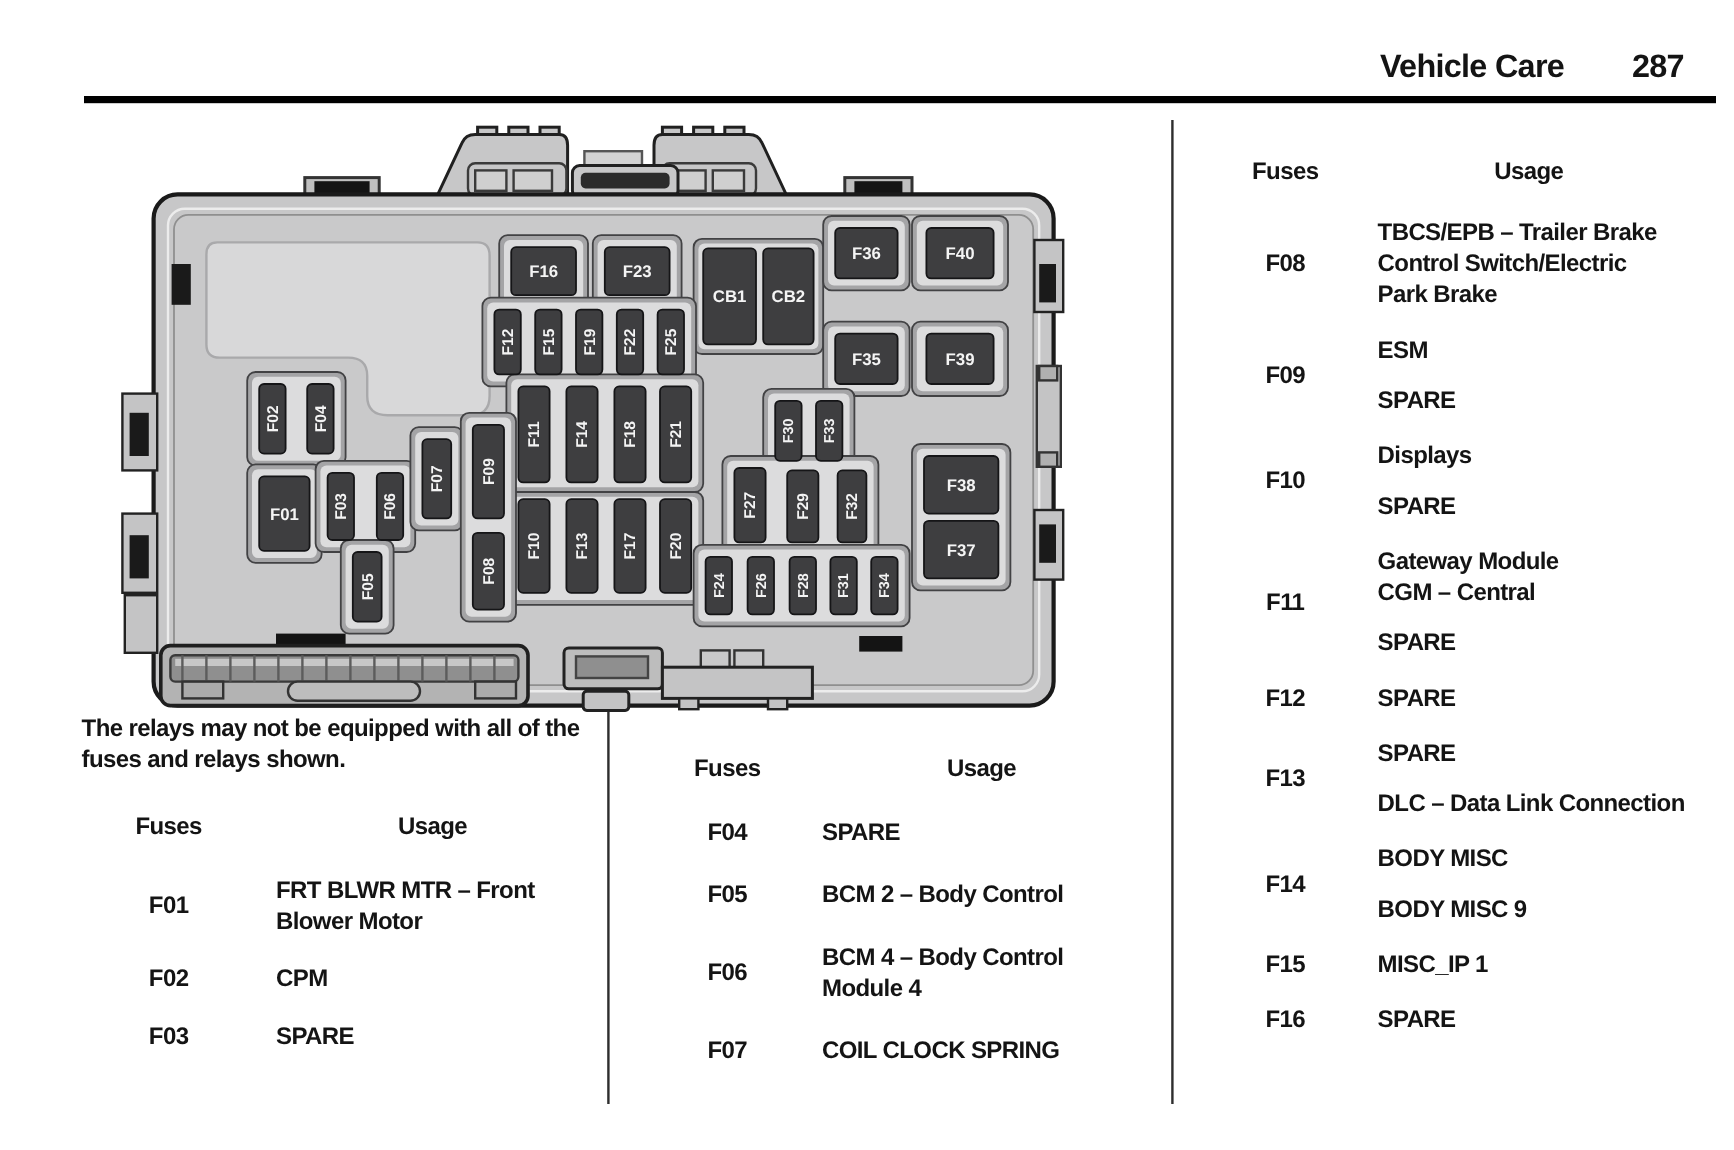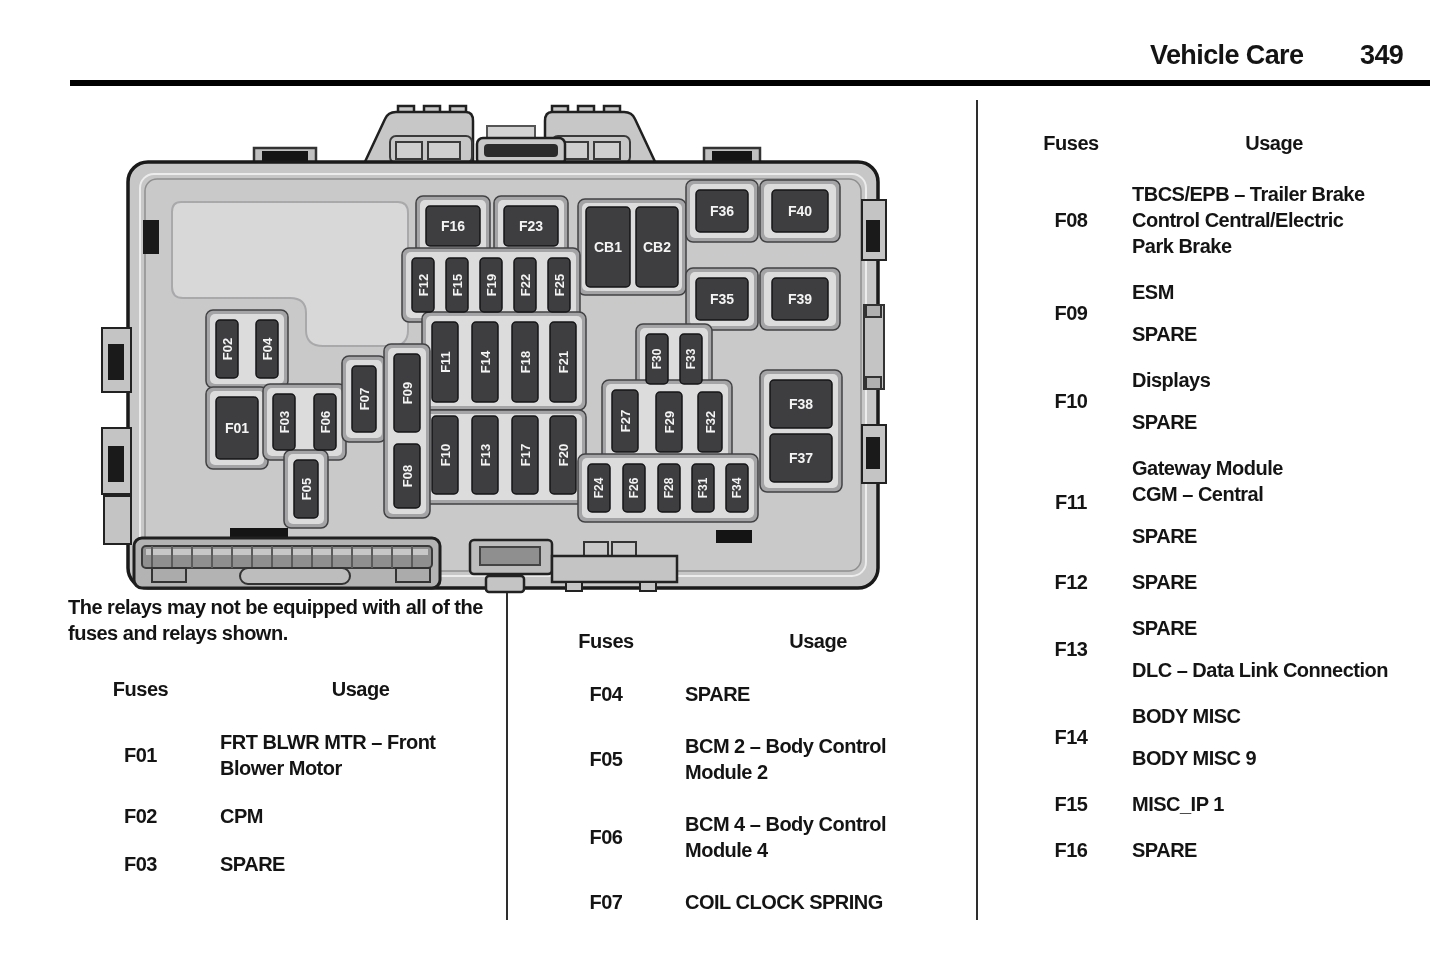--- a/index.html
+++ b/index.html
@@ -20,32 +20,32 @@
   .thead{display:flex;align-items:center;}
   .t1 .thead{margin-bottom:28px}.t2 .thead{margin-bottom:28px}.t3 .thead{margin-bottom:26px}
   .fcol-h,.fcell{text-align:center;flex:0 0 auto;}
   .t1 .fcol-h,.t1 .fcell{width:145px;}
   .t2 .fcol-h,.t2 .fcell{width:122px;}
   .t3 .fcol-h,.t3 .fcell{width:82px;}
   .ucol-h{flex:1;text-align:center;}
   .frow{display:flex;align-items:center;}
   .t1 .frow{margin-bottom:22px}.t2 .frow{margin-bottom:26px}.t3 .frow{margin-bottom:20px}
   .ucell{flex:1;}
-  .t1 .ucell{margin-left:7px}.t2 .ucell{margin-left:18px}.t3 .ucell{margin-left:20px}
+  .t1 .ucell{margin-left:17px}.t2 .ucell{margin-left:18px}.t3 .ucell{margin-left:36px}
   .uline{line-height:26px;white-space:nowrap;}
   .uentry + .uentry{margin-top:16px;}
   #diagram{position:absolute;left:95px;top:100px;}
   svg text{font-family:"Liberation Sans",sans-serif;font-weight:bold;fill:#f4f4f4;}
 </style>
 </head>
 <body>
 <div id="page">
 
   <div class="page-title">Vehicle Care</div>
-  <div class="page-number">349</div>
+  <div class="page-number">287</div>
   <div class="header-rule"></div>
 
   <svg id="diagram" width="810" height="505" viewBox="95 100 810 505">
 
     <g stroke="#202020" stroke-width="2.5" fill="#c7c7c8">
       <rect x="398" y="106" width="16" height="12"></rect>
         <rect x="424" y="106" width="16" height="12"></rect>
         <rect x="450" y="106" width="16" height="12"></rect>
       <path d="M363,166 L385,119 Q388,112 396,112 L466,112 Q473,112 473,121 L473,166 Z"></path>
       <rect x="552" y="106" width="16" height="12"></rect>
@@ -366,21 +366,20 @@
           <div class="uentry">
             <div class="uline">SPARE</div>
           </div>
         </div>
       </div>
       <div class="frow">
         <div class="fcell">F05</div>
         <div class="ucell">
           <div class="uentry">
             <div class="uline">BCM 2 – Body Control</div>
-            <div class="uline">Module 2</div>
           </div>
         </div>
       </div>
       <div class="frow">
         <div class="fcell">F06</div>
         <div class="ucell">
           <div class="uentry">
             <div class="uline">BCM 4 – Body Control</div>
             <div class="uline">Module 4</div>
           </div>
@@ -398,21 +397,21 @@
   <div class="fuse-table t3">
       <div class="thead">
         <span class="fcol-h">Fuses</span>
         <span class="ucol-h">Usage</span>
       </div>
       <div class="frow">
         <div class="fcell">F08</div>
         <div class="ucell">
           <div class="uentry">
             <div class="uline">TBCS/EPB – Trailer Brake</div>
-            <div class="uline">Control Central/Electric</div>
+            <div class="uline">Control Switch/Electric</div>
             <div class="uline">Park Brake</div>
           </div>
         </div>
       </div>
       <div class="frow">
         <div class="fcell">F09</div>
         <div class="ucell">
           <div class="uentry">
             <div class="uline">ESM</div>
           </div>

